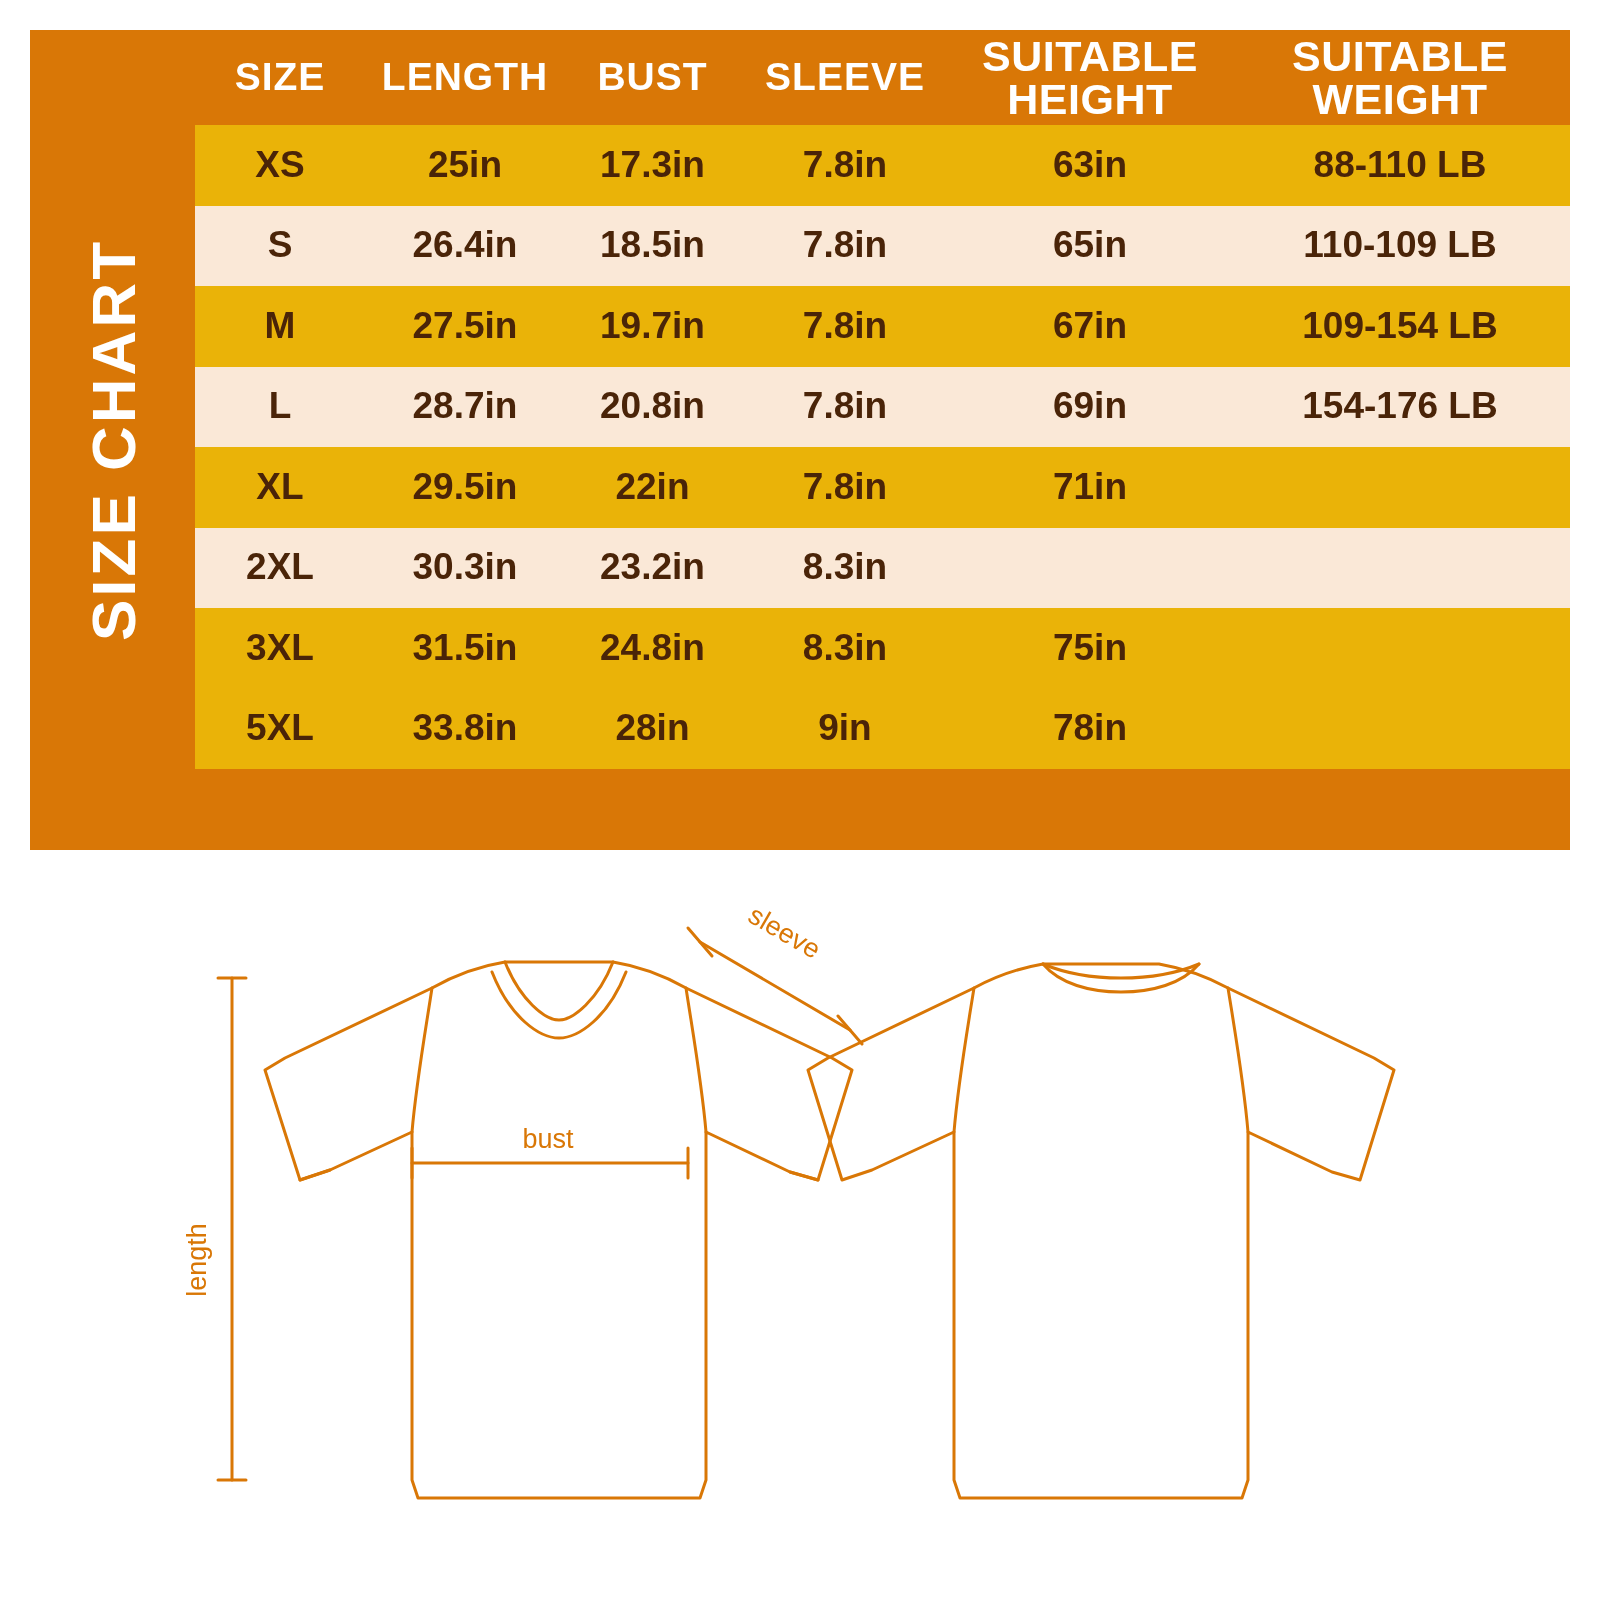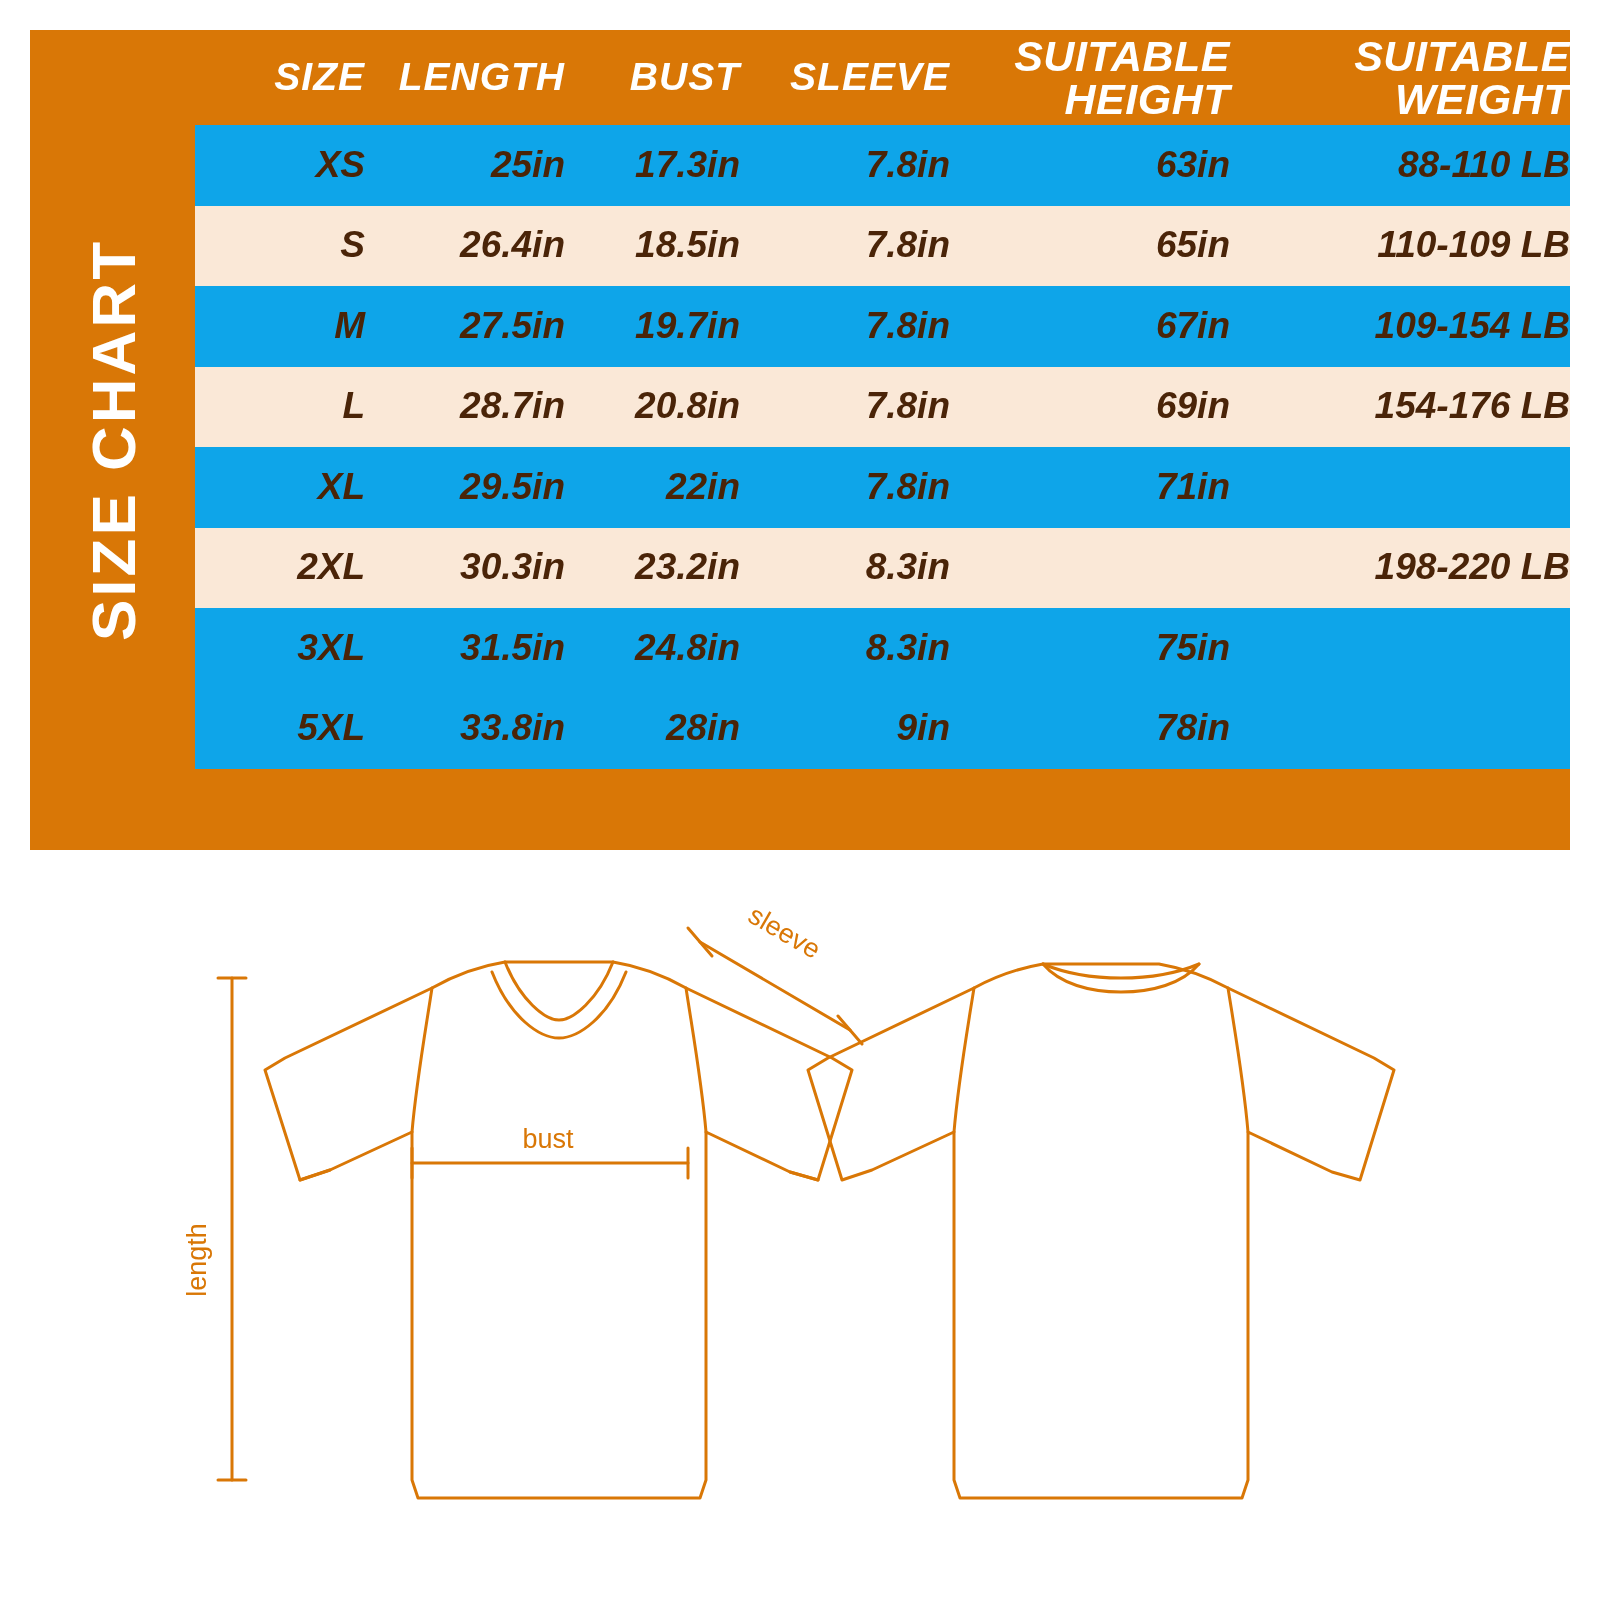--- a/index.html
+++ b/index.html
@@ -55,31 +55,30 @@
     display: flex;
     align-items: center;
   }
   .row.header {
     height: 95px;
     background: #D97706;
   }
   .row.body {
     height: 80.5px;
   }
-  .row.odd { background: #0ea5e9; }
+  .row.odd { background: #eab308; }
   .row.even { background: #FAE8D7; }
 
   .cell {
-    text-align: right;
+    text-align: center;
     font-weight: bold;
     font-family: "Liberation Sans", sans-serif;
     color: #4A2408;
     font-size: 37px;
     line-height: 1.05;
-    font-style: italic;
   }
   .row.header .cell {
     color: #ffffff;
     font-size: 43px;
     letter-spacing: 0.5px;
   }
   .row.header .cell.big {
     font-size: 39px;
     letter-spacing: 1px;
   }
@@ -177,21 +176,20 @@
       <div class="cell c-bust">22in</div>
       <div class="cell c-sleeve">7.8in</div>
       <div class="cell c-height">71in</div>
     </div>
 
     <div class="row body even">
       <div class="cell c-size">2XL</div>
       <div class="cell c-length">30.3in</div>
       <div class="cell c-bust">23.2in</div>
       <div class="cell c-sleeve">8.3in</div>
-      <div class="cell c-weight">198-220 LB</div>
     </div>
 
     <div class="row body odd">
       <div class="cell c-size">3XL</div>
       <div class="cell c-length">31.5in</div>
       <div class="cell c-bust">24.8in</div>
       <div class="cell c-sleeve">8.3in</div>
       <div class="cell c-height">75in</div>
     </div>
 

